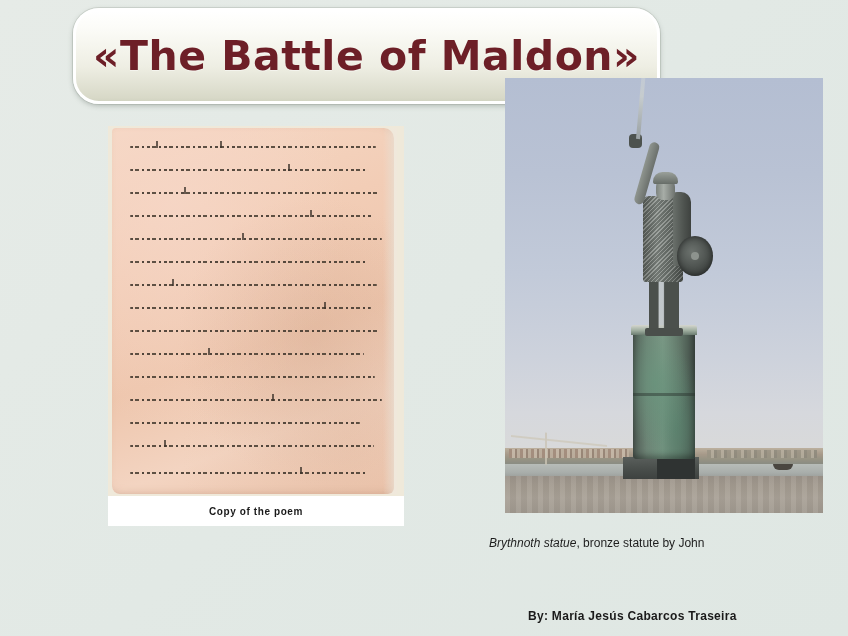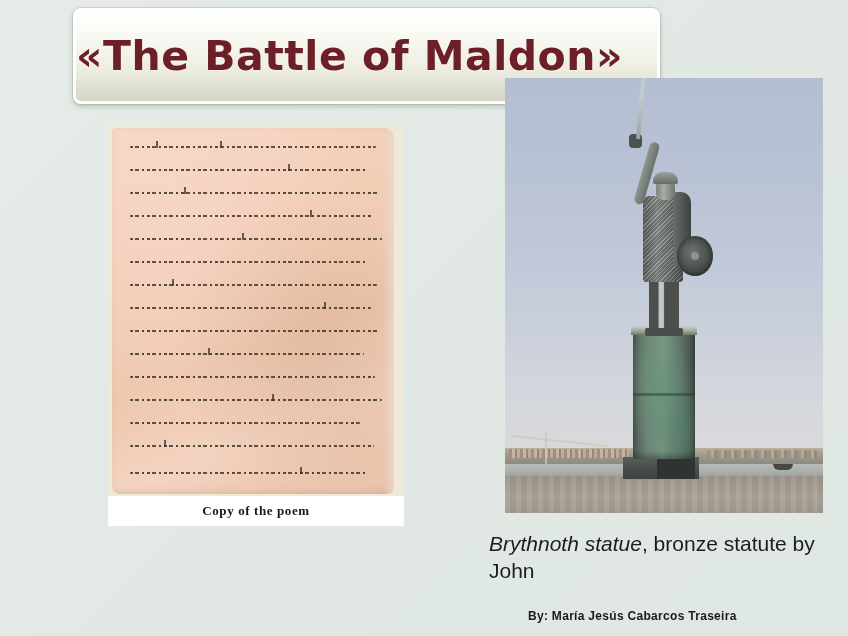--- a/index.html
+++ b/index.html
@@ -22,28 +22,28 @@
     background: linear-gradient(135deg, #e6ebe7 0%, #e2e9e5 50%, #dfe7e3 100%);
   }
 
   
   .title-plaque {
     position: absolute;
     left: 73px;
     top: 8px;
     width: 587px;
     height: 96px;
-    border-radius: 8px;
+    border-radius: 26px;
     background: linear-gradient(to bottom, #ffffff 0%, #fcfcf8 18%, #eeeee3 62%, #d8d9c8 96%, #d2d4c2 100%);
     border: 3px solid #ffffff;
     box-shadow: 0 2px 5px rgba(120,130,125,0.45), 0 0 0 1px rgba(190,196,188,0.55);
     box-sizing: border-box;
     display: flex;
     align-items: center;
-    justify-content: flex-start;
+    justify-content: center;
   }
   .title-text {
     font-family: "DejaVu Sans", sans-serif;
     font-weight: bold;
     font-size: 41px;
     letter-spacing: 0.5px;
     color: #6d1f27;
     white-space: nowrap;
     text-shadow: 0 1px 0 rgba(255,255,255,0.45);
   }
@@ -108,23 +108,23 @@
     left: 108px;
     top: 496px;
     width: 296px;
     height: 30px;
     background: #ffffff;
     display: flex;
     align-items: center;
     justify-content: center;
   }
   .poem-caption-text {
-    font-family: Liberation Serif, serif;
+    font-family: Liberation Sans, sans-serif;
     font-weight: bold;
-    font-size: 13px;
+    font-size: 10px;
     color: #1a1a1a;
     letter-spacing: 0.6px;
   }
 
   
   .url-box {
     position: absolute;
     left: 103px;
     top: 527px;
     width: 302px;
@@ -351,21 +351,21 @@
 
   
   .statue-caption {
     position: absolute;
     left: 489px;
     top: 530px;
     width: 350px;
   }
   .statue-caption .cap-line {
     font-family: "Liberation Sans", sans-serif;
-    font-size: 21px;
+    font-size: 12px;
     color: #1d1d1d;
     line-height: 27px;
   }
   .statue-caption em {
     font-style: italic;
   }
 
   
   .byline {
     position: absolute;

